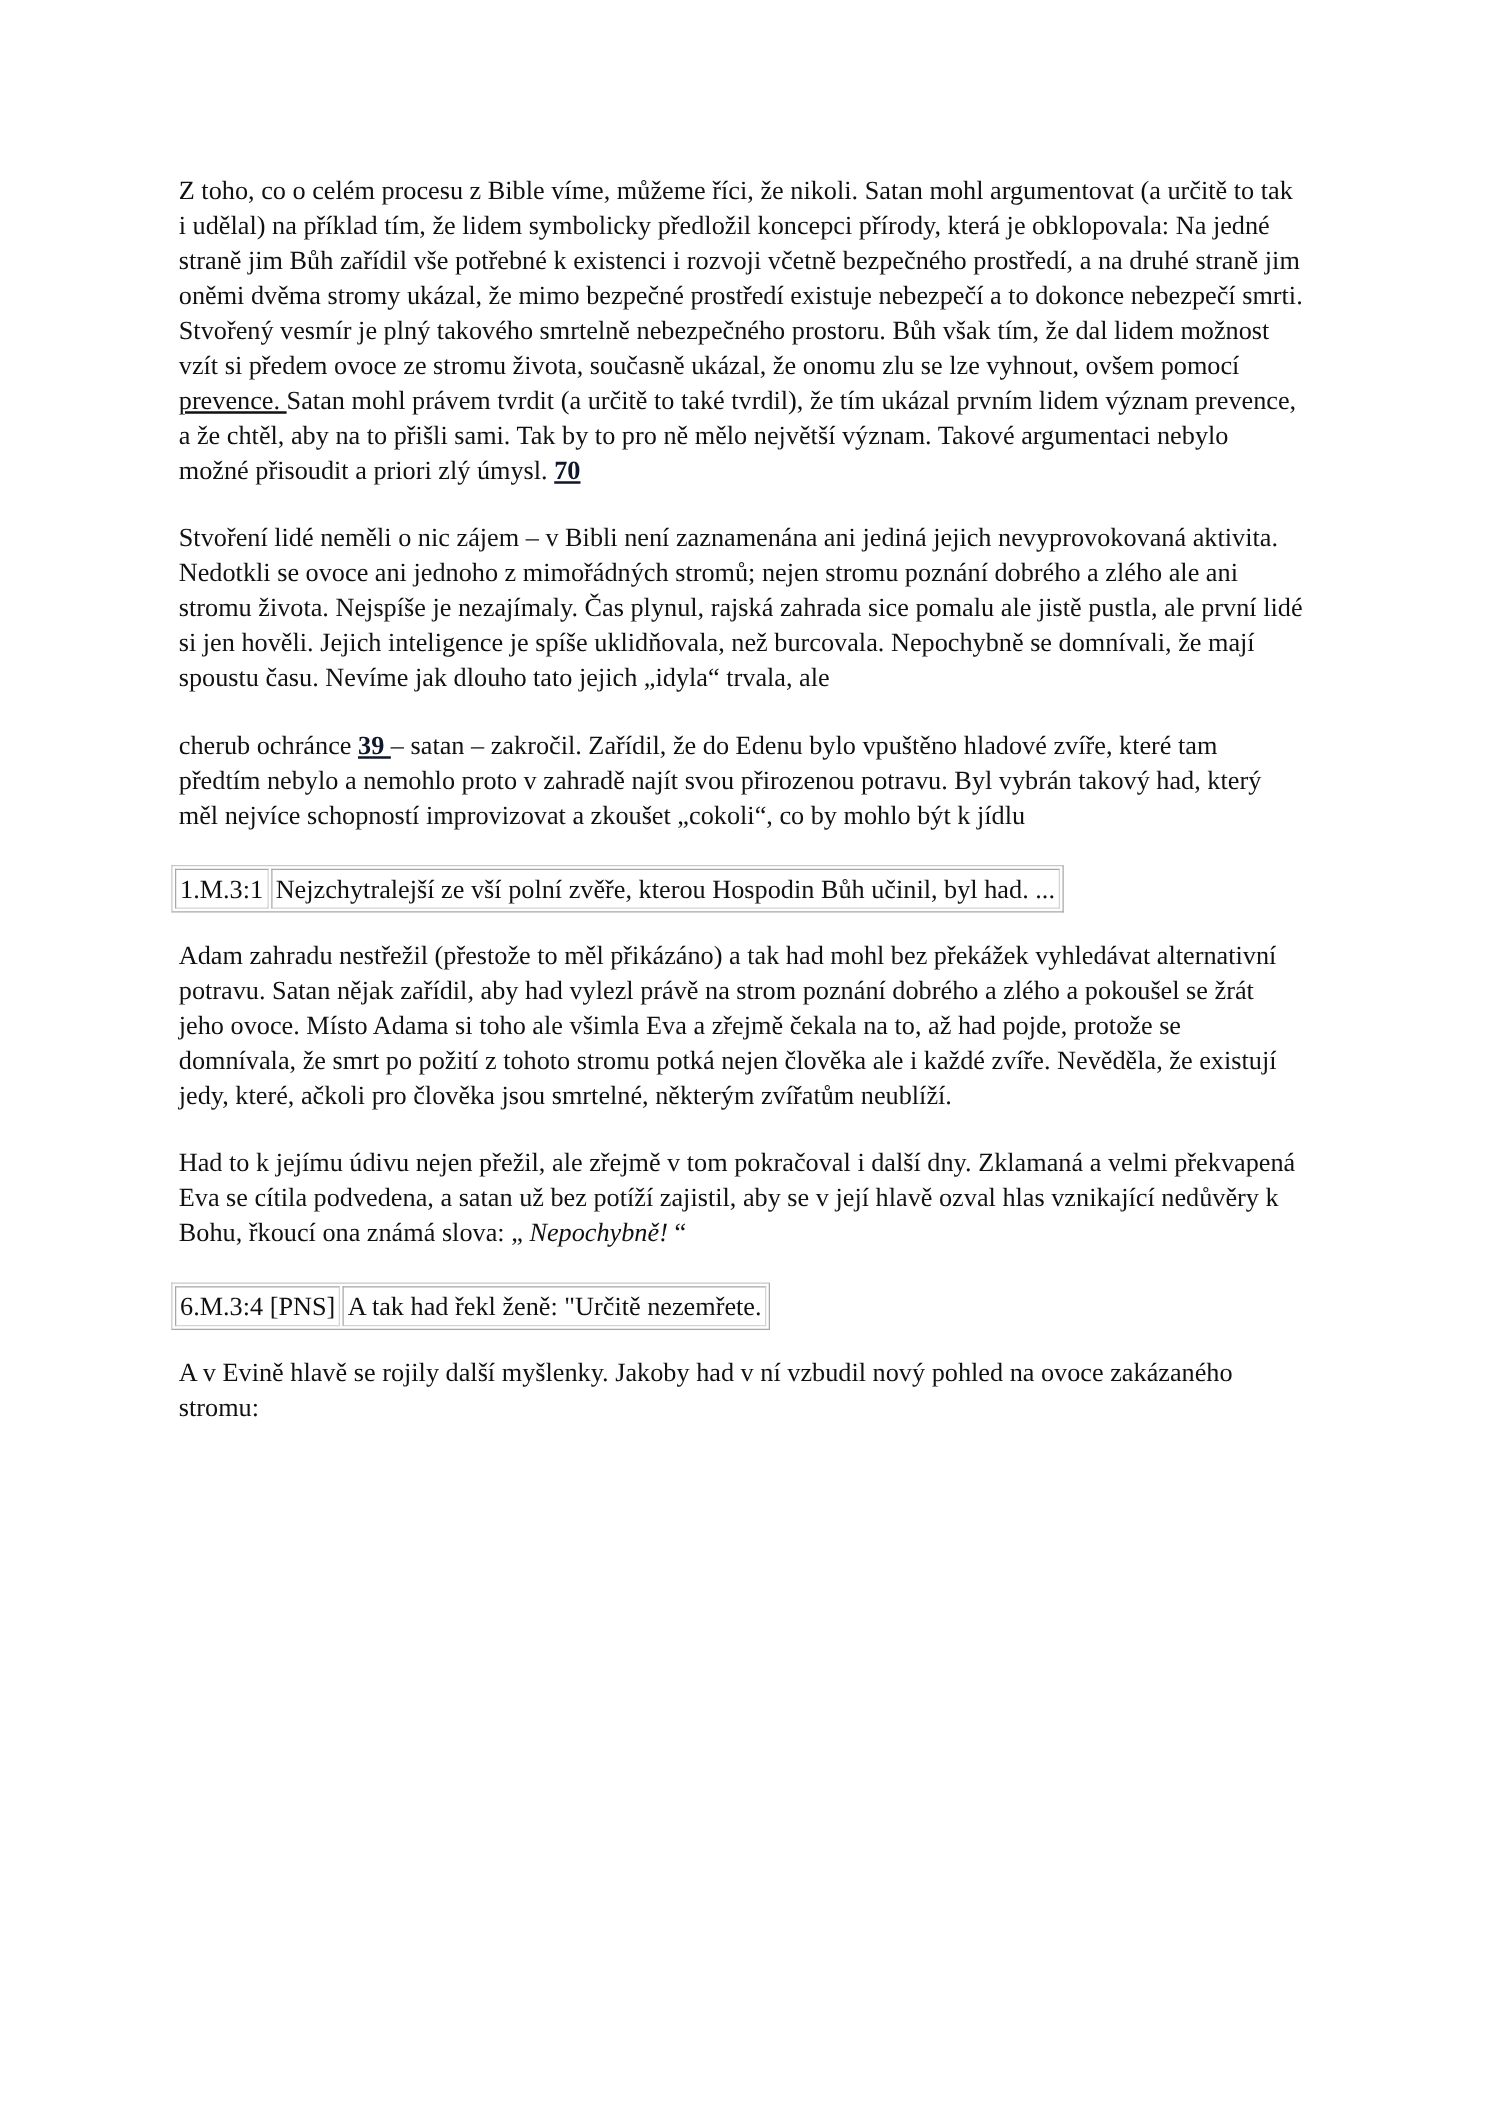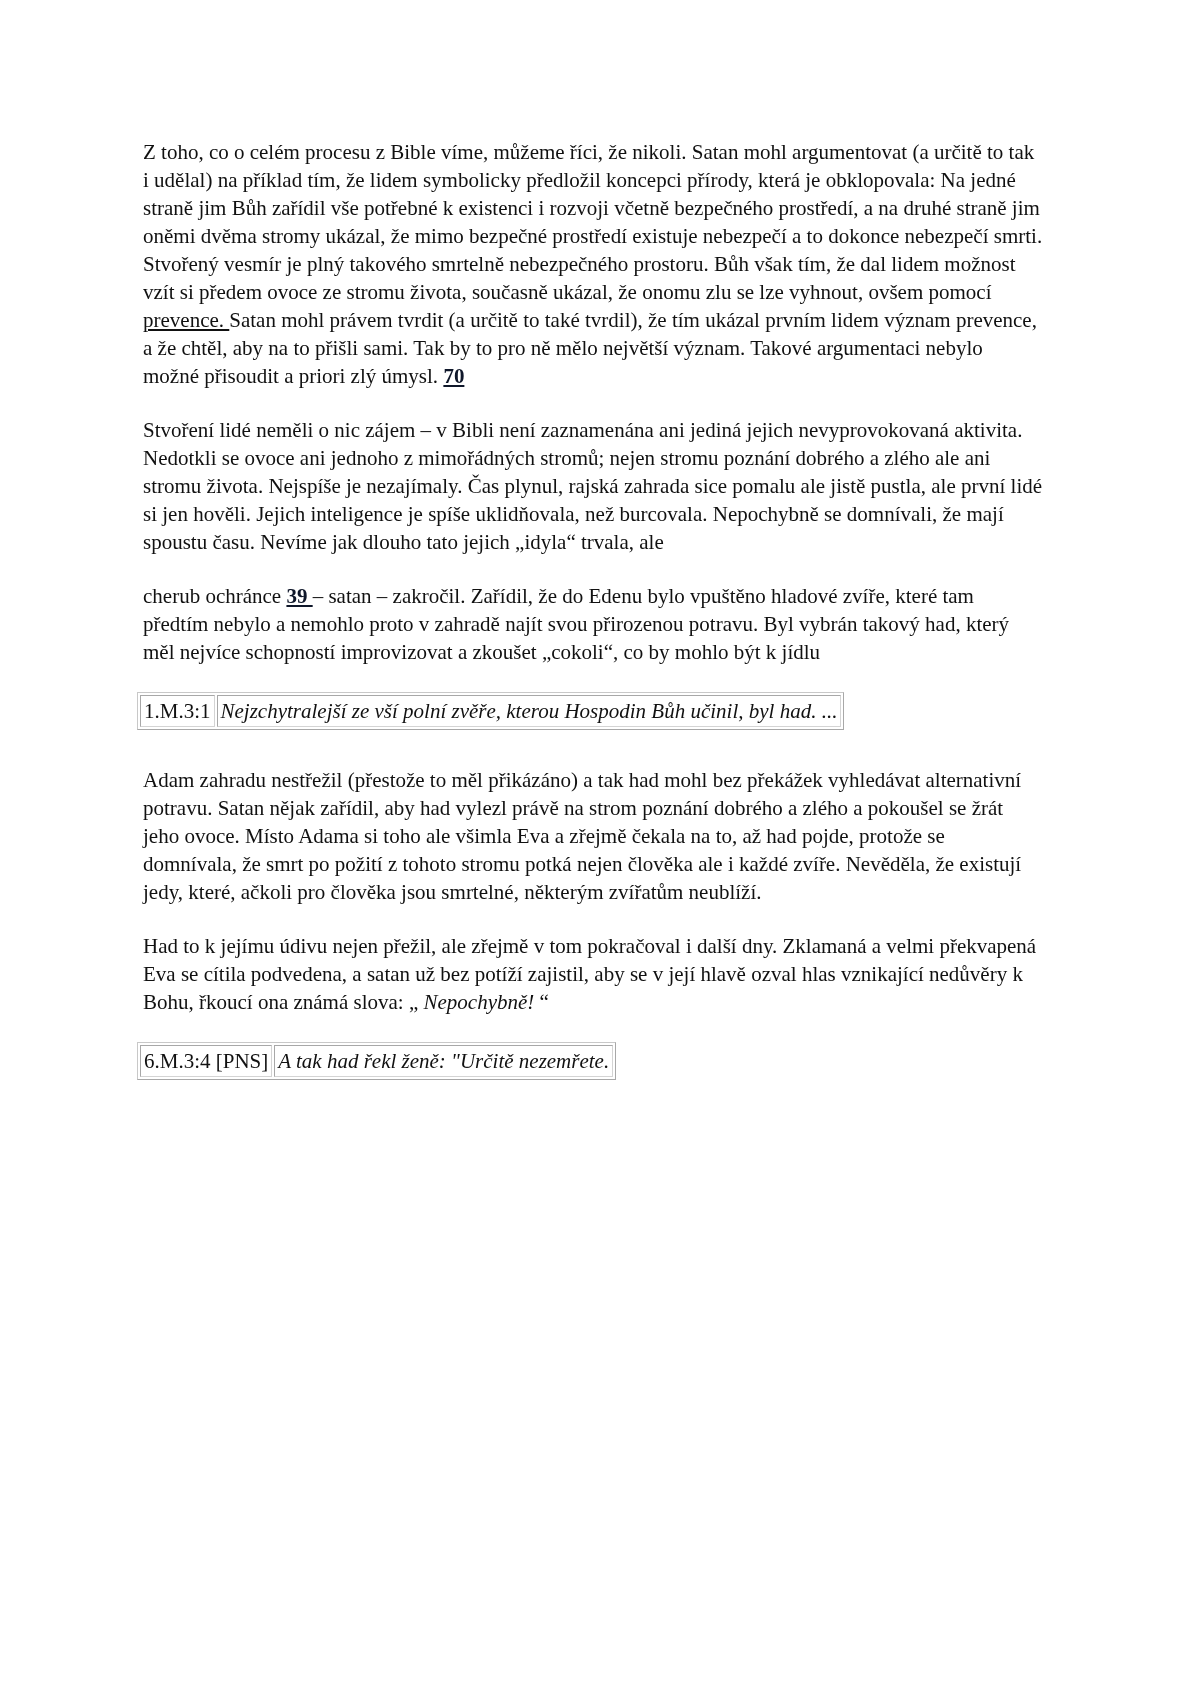--- a/index.html
+++ b/index.html
@@ -12,27 +12,27 @@
     p { margin: 0 0 26px 0; }
     .link { color: #0f172a; font-weight: bold; text-decoration: underline; }
     .under { text-decoration: underline; }
     h2 {
       text-align: center; font-size: 25px; font-weight: bold; margin: 6px 0 24px 0;
       line-height: 32px; padding-left: 20px;
     }
     .verse {
       display: inline-table; border-collapse: separate; border-spacing: 2px;
       border: 1px solid #c8c8c8; border-right-color: #a8a8a8; border-bottom-color: #a8a8a8;
-      margin: 0 0 36px -6px;
+      margin: 0 0 20px -6px;
     }
     .verse td {
       border: 1px solid #a8a8a8; border-right-color: #d4d4d4; border-bottom-color: #d4d4d4;
       padding: 0 3px; font-size: 21px; line-height: 30px; vertical-align: middle;
     }
-    .verse td.text { font-style: italic; }
+    .verse td.text { }
   </style>
 </head>
 <body>
 
 <div class="page">
 
 
   <p><span>Z toho, co o celém procesu z Bible víme, můžeme říci, že nikoli. Satan mohl argumentovat (a určitě to tak i udělal) na příklad tím, že lidem symbolicky předložil koncepci přírody, která je obklopovala: Na jedné straně jim Bůh zařídil vše potřebné k existenci i rozvoji včetně bezpečného prostředí, a na druhé straně jim oněmi dvěma stromy ukázal, že mimo bezpečné prostředí existuje nebezpečí a to dokonce nebezpečí smrti. Stvořený vesmír je plný takového smrtelně nebezpečného prostoru. Bůh však tím, že dal lidem možnost vzít si předem ovoce ze stromu života, současně ukázal, že onomu zlu se lze vyhnout, ovšem pomocí </span><span class="under">prevence. </span><span>Satan mohl právem tvrdit (a určitě to také tvrdil), že tím ukázal prvním lidem význam prevence, a že chtěl, aby na to přišli sami. Tak by to pro ně mělo největší význam. Takové argumentaci nebylo možné přisoudit a priori zlý úmysl. </span><a class="link" href="#">70</a></p>
 
 
@@ -54,14 +54,15 @@
   <p><span>Had to k jejímu údivu nejen přežil, ale zřejmě v tom pokračoval i další dny. Zklamaná a velmi překvapená Eva se cítila podvedena, a satan už bez potíží zajistil, aby se v její hlavě ozval hlas vznikající nedůvěry k Bohu, řkoucí ona známá slova: „ </span><i>Nepochybně!</i><span> “</span></p>
 
   <table class="verse">
     <tbody>
         <tr>
       <td class="ref">6.M.3:4 [PNS]</td>
       <td class="text">A tak had řekl ženě: "Určitě nezemřete.</td>
     </tr>
   </tbody></table>
 
+  <p><span>A v Evině hlavě se rojily další myšlenky. Jakoby had v ní vzbudil nový pohled na ovoce zakázaného stromu:</span></p>
 
 </div>
 
 </body></html>

